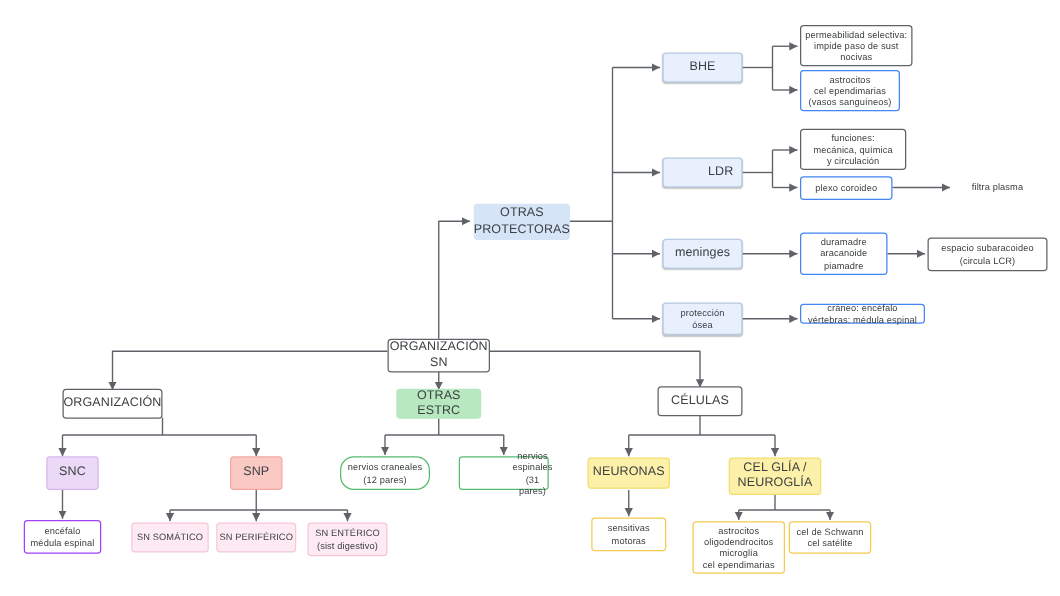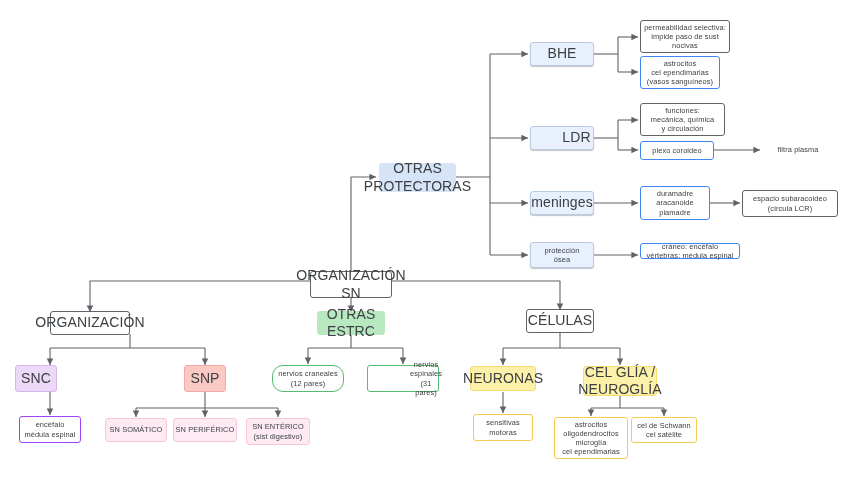--- a/index.html
+++ b/index.html
@@ -94,21 +94,21 @@
     border:1.6px solid #f7cb4d;
     color:#3c4043;
   }
   .v-text{
     background:transparent;
     border:none;
     color:#3c4043;
     text-align:right;
   }
   .fs7{font-size:7.4px;}
-  .fs8{font-size:14px;}
+  .fs8{font-size:10px;}
 </style>
 </head>
 <body>
 
 <div id="canvas">
 
   <svg class="edges" viewBox="0 0 848 477">
     <defs>
       <marker id="ah" markerWidth="7" markerHeight="7" refX="6" refY="3" orient="auto">
         <path d="M0,0 L6,3 L0,6 z" fill="#5f6368"></path>
@@ -207,21 +207,21 @@
   <div class="node v-blue-line fs7" style="left:640px;top:243px;width:100px;height:16px;">cráneo: encéfalo
 vértebras: médula espinal</div>
 
   <div class="node v-dark fs8" style="left:310px;top:271px;width:82px;height:27px;">ORGANIZACIÓN
 SN</div>
 
   <div class="node v-dark fs8" style="left:90px;top:311px;width:80px;height:24px;margin-left:-40px;">ORGANIZACIÓN</div>
   <div class="node v-green-fill fs8" style="left:351px;top:311px;width:68px;height:24px;margin-left:-34px;">OTRAS ESTRC</div>
   <div class="node v-dark fs8" style="left:560px;top:309px;width:68px;height:24px;margin-left:-34px;">CÉLULAS</div>
 
-  <div class="node v-purple-fill fs8" style="left:36px;top:365px;width:42px;height:27px;margin-left:-21px;">SNC</div>
+  <div class="node v-purple-fill fs8" style="left:58px;top:365px;width:42px;height:27px;margin-left:-21px;">SNC</div>
   <div class="node v-pink-fill fs8" style="left:205px;top:365px;width:42px;height:27px;margin-left:-21px;">SNP</div>
 
   <div class="node v-purple-line fs7" style="left:50px;top:416px;width:62px;height:27px;margin-left:-31px;">encéfalo
 médula espinal</div>
   <div class="node v-pink-line fs7" style="left:136px;top:418px;width:62px;height:24px;margin-left:-31px;">SN SOMÁTICO</div>
   <div class="node v-pink-line fs7" style="left:205px;top:418px;width:64px;height:24px;margin-left:-32px;">SN PERIFÉRICO</div>
   <div class="node v-pink-line fs7" style="left:278px;top:418px;width:64px;height:27px;margin-left:-32px;">SN ENTÉRICO
 (sist digestivo)</div>
 
   <div class="node v-green-line fs7" style="left:308px;top:365px;width:72px;height:27px;margin-left:-36px;border-radius:11px;">nervios craneales

